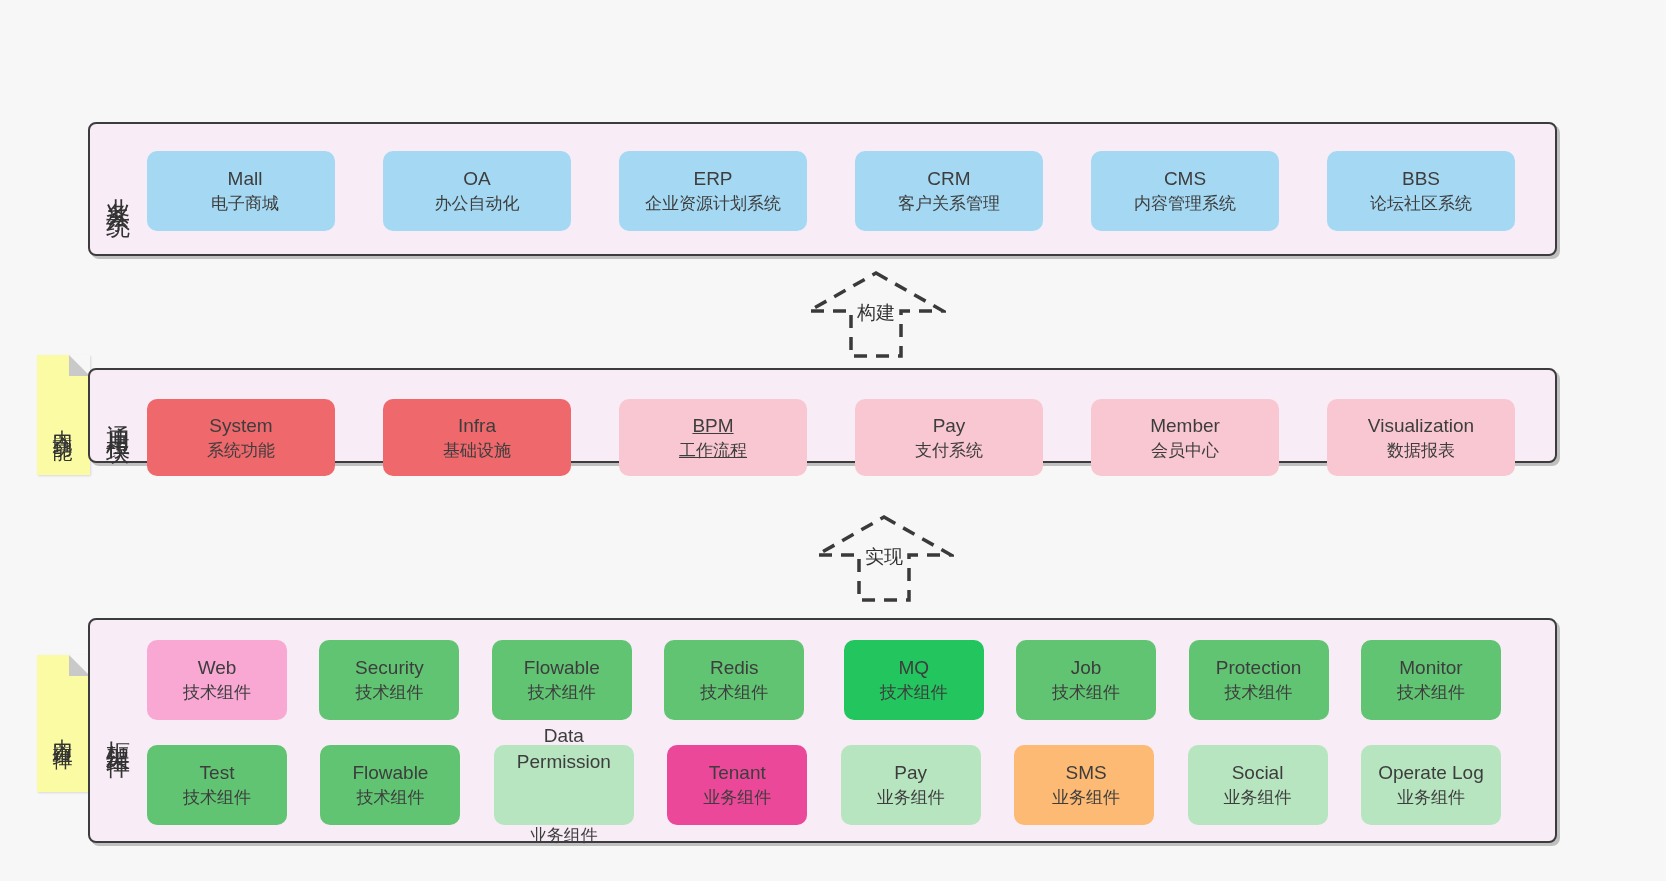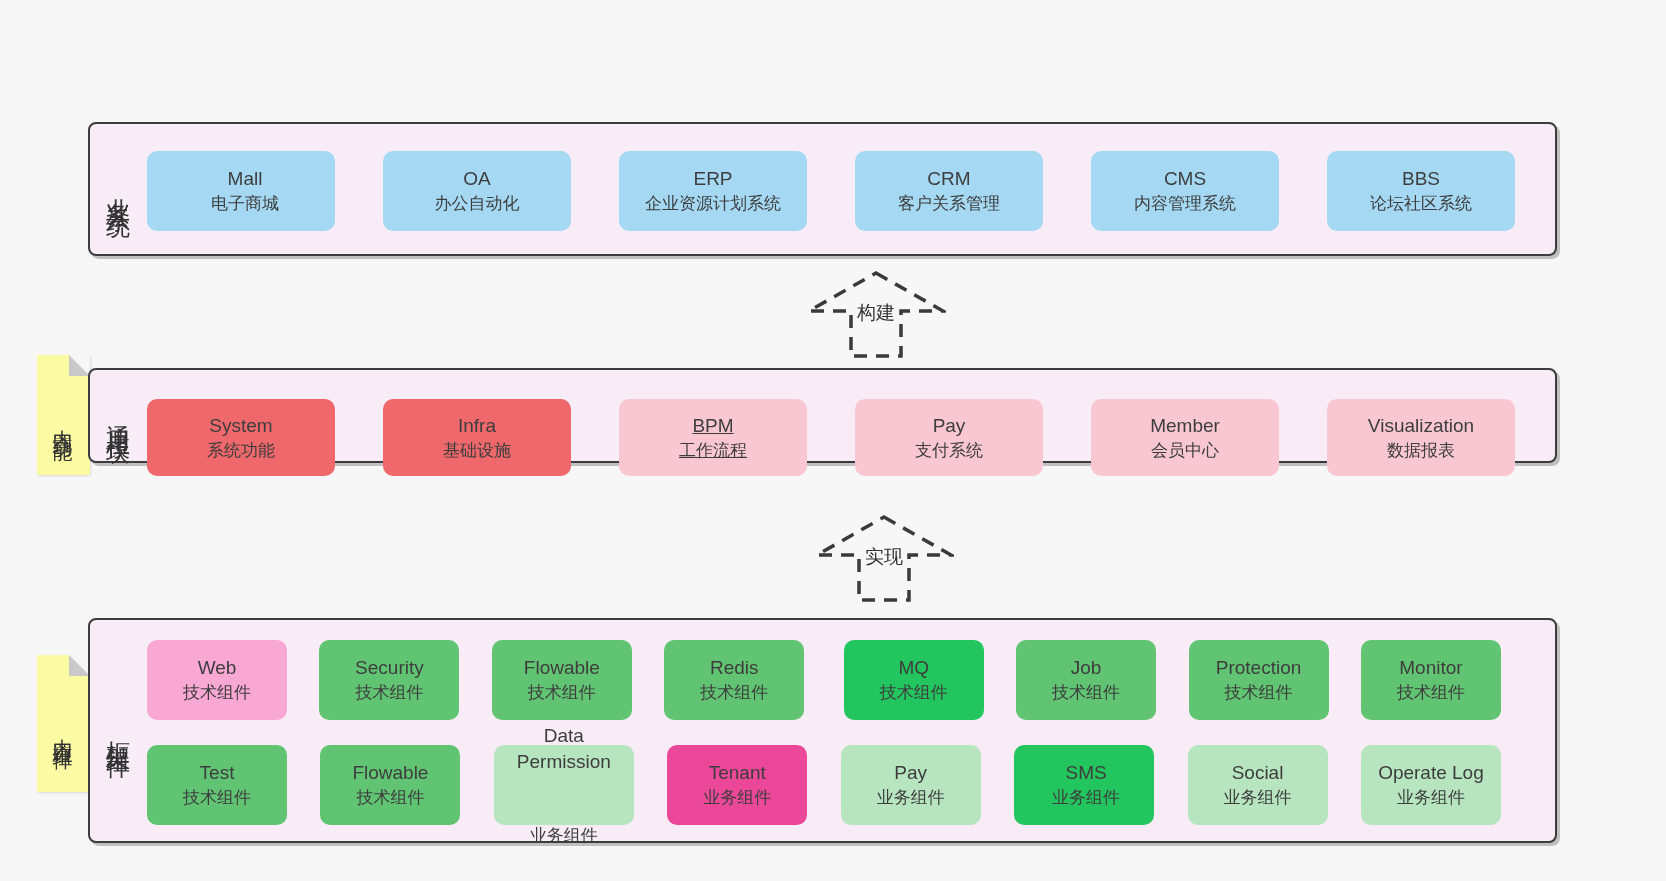--- a/index.html
+++ b/index.html
@@ -252,21 +252,21 @@
           <div class="box-subtitle">业务组件</div>
         </div>
         <div class="box" style="background: #ec4899;">
           <div class="box-title">Tenant</div>
           <div class="box-subtitle">业务组件</div>
         </div>
         <div class="box" style="background: rgb(183, 229, 192);">
           <div class="box-title">Pay</div>
           <div class="box-subtitle">业务组件</div>
         </div>
-        <div class="box" style="background: #22c55e; padding-left: 8px;">
+        <div class="box" style="background: #fdba74; padding-left: 8px;">
           <div class="box-title">SMS</div>
           <div class="box-subtitle">业务组件</div>
         </div>
         <div class="box" style="background: rgb(183, 229, 192);">
           <div class="box-title">Social</div>
           <div class="box-subtitle">业务组件</div>
         </div>
         <div class="box" style="background: rgb(183, 229, 192);">
           <div class="box-title">Operate Log</div>
           <div class="box-subtitle">业务组件</div>

